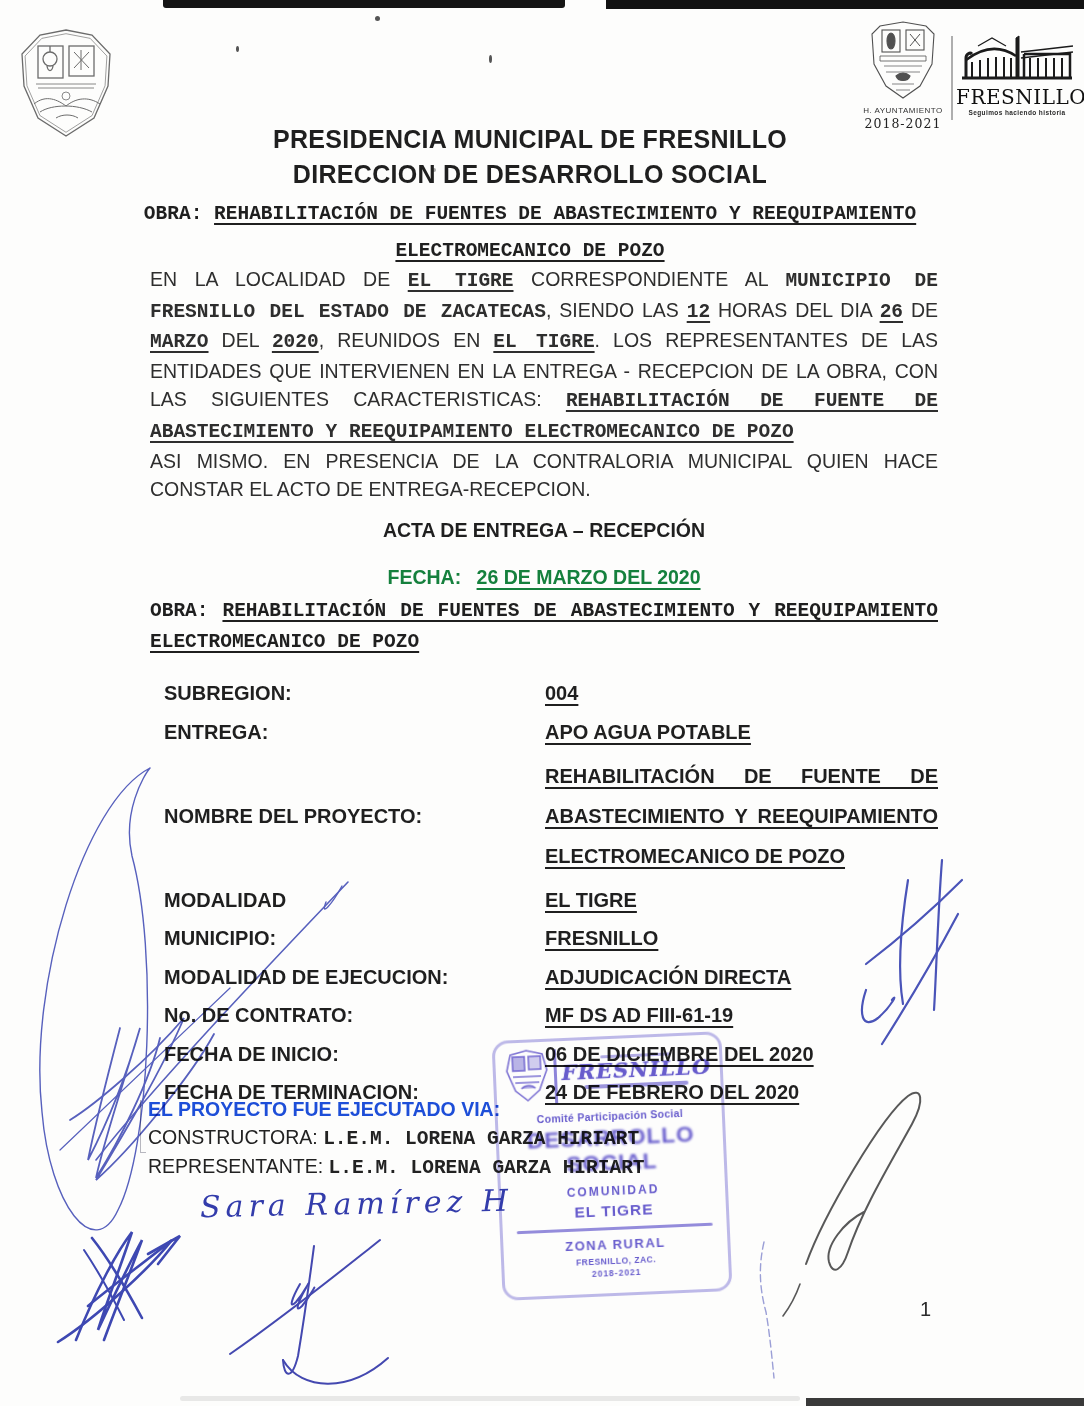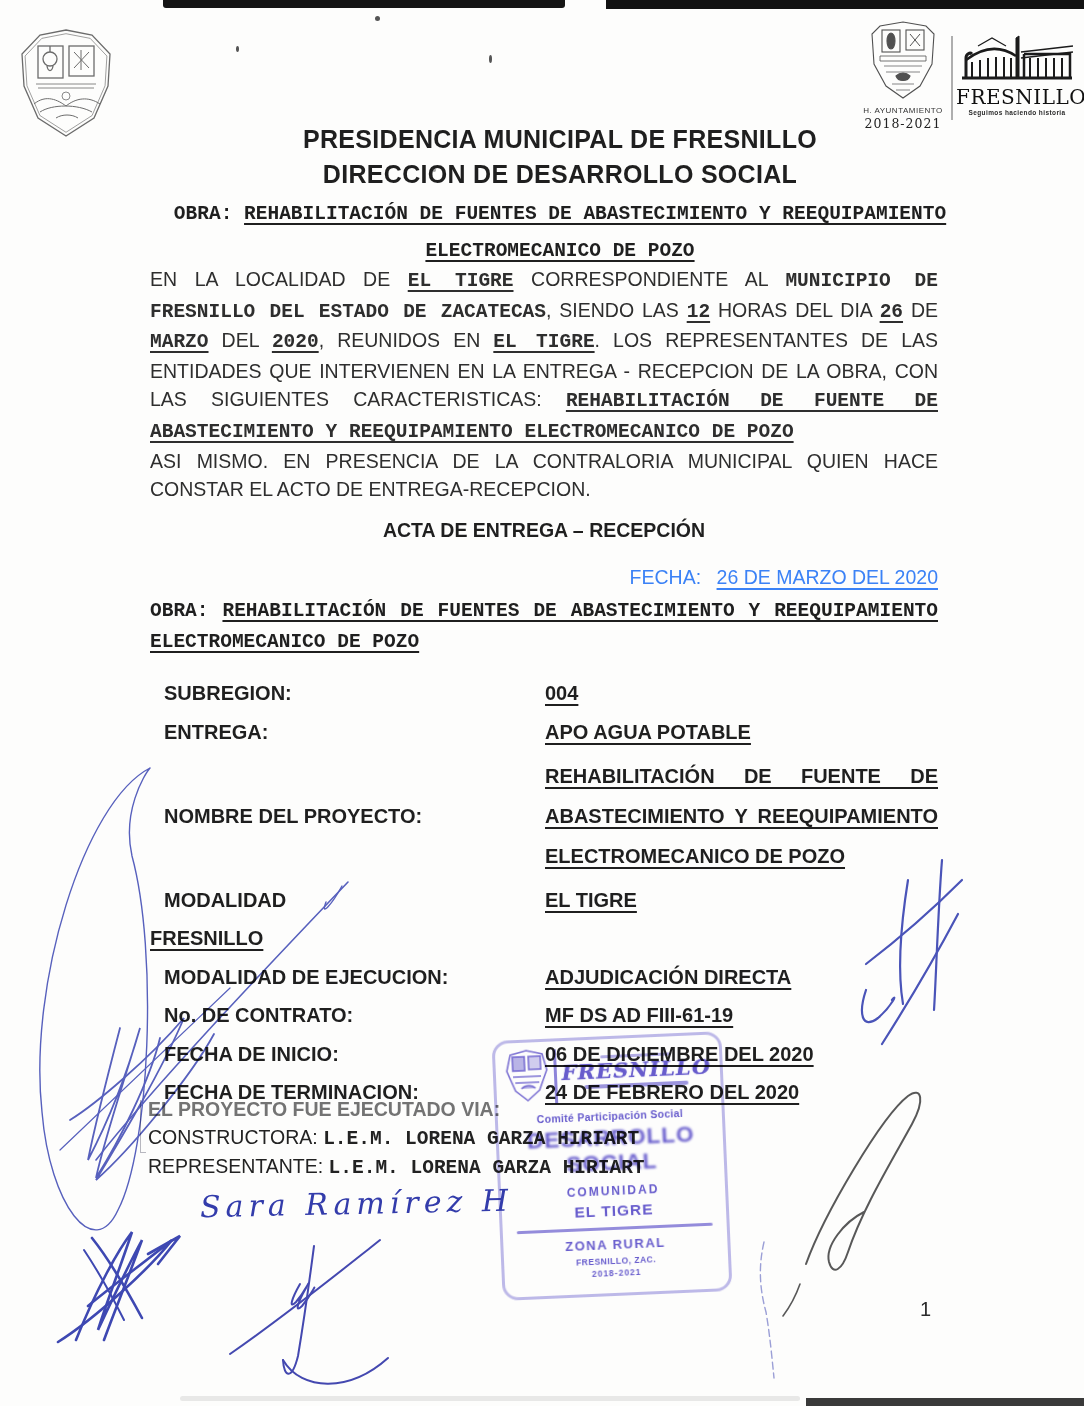--- a/index.html
+++ b/index.html
@@ -28,44 +28,44 @@
   .crest-left{position:absolute;left:16px;top:26px;}
   .ayto-seal{position:absolute;left:856px;top:20px;width:94px;text-align:center;}
   .ayto-caption{font-size:8px;letter-spacing:.5px;color:#333;line-height:10px;margin-top:2px;}
   .ayto-years{font-size:12.5px;color:#222;letter-spacing:1px;font-family:"DejaVu Serif",serif;}
   .logo-divider{position:absolute;left:951px;top:36px;width:2px;height:84px;background:#9a9a9a;opacity:.8;}
   .fres-logo{position:absolute;left:956px;top:32px;width:122px;text-align:center;}
   .fres-word{font-family:"DejaVu Serif",serif;font-size:20px;letter-spacing:.5px;color:#101010;line-height:22px;}
   .fres-tag{font-size:6.5px;font-weight:700;color:#2a2a2a;letter-spacing:.4px;margin-top:1px;}
 
   
-  .title-block{position:absolute;left:152px;top:122px;width:816px;text-align:center;color:#1f1f1f;}
+  .title-block{position:absolute;left:122px;top:122px;width:816px;text-align:center;color:#1f1f1f;}
   .t-main{font-size:25px;font-weight:700;line-height:35px;letter-spacing:.3px;}
   .t-obra{font-size:19.5px;font-weight:700;line-height:30px;margin-top:5px;}
   .u{text-decoration:underline;text-decoration-thickness:2px;text-underline-offset:4px;}
   .b{font-weight:700;font-family:Liberation Mono, monospace;}
 
   
   .flow{position:absolute;left:150px;top:265px;width:788px;font-size:19.5px;line-height:28.6px;color:var(--text-dark);}
   .p-just{text-align:justify;margin:0;}
   .acta-title{text-align:center;font-weight:700;margin-top:12px;color:#1f1f1f;}
-  .fecha-line{text-align:right;font-weight:400;margin-top:19px;color:#3b82f6;}
+  .fecha-line{text-align:center;font-weight:700;margin-top:19px;color:#15803d;}
   .fecha-line .val{margin-left:10px;}
   .obra2{margin-top:3px;color:#1f1f1f;}
 
   .fields{margin-top:23px;font-size:20px;}
   .frow{display:flex;margin-bottom:9.5px;line-height:29px;}
   .flabel{width:395px;flex:none;font-weight:700;color:#1f1f1f;padding-left:14px;box-sizing:border-box;}
   .fvalue{flex:1;font-weight:700;text-align:justify;color:#1f1f1f;}
   .frow.tall{align-items:center;}
   .fvalue.multi{line-height:40px;}
 
   
   .exec{position:absolute;left:148px;top:1096px;font-size:19.5px;line-height:27.5px;color:#222;}
-  .exec .head{font-weight:700;color:#737373;}
+  .exec .head{font-weight:700;color:#1d4ed8;}
   .bracket-mark{position:absolute;left:140px;top:1100px;height:52px;width:5px;border-left:1.5px solid #9a9aa6;border-bottom:1.5px solid #9a9aa6;opacity:.7;}
 
   
   .stamp{
     position:absolute;left:497px;top:1036px;width:230px;height:260px;
     transform:rotate(-2.5deg);mix-blend-mode:multiply;
     border:3px solid rgba(96,84,205,.42);border-radius:16px;
     color:var(--stamp);text-align:center;filter:blur(.3px);opacity:.95;
     font-weight:700;box-sizing:border-box;
   }
@@ -188,20 +188,21 @@
       </div>
       <div class="frow tall">
         <div class="flabel">NOMBRE DEL PROYECTO:</div>
         <div class="fvalue multi"><span class="u">REHABILITACIÓN DE FUENTE DE ABASTECIMIENTO Y REEQUIPAMIENTO ELECTROMECANICO DE POZO</span></div>
       </div>
       <div class="frow">
         <div class="flabel">MODALIDAD</div>
         <div class="fvalue"><span class="u">EL TIGRE</span></div>
       </div>
       <div class="frow">
+        <div class="flabel">MUNICIPIO:</div>
         <div class="fvalue"><span class="u">FRESNILLO</span></div>
       </div>
       <div class="frow">
         <div class="flabel">MODALIDAD DE EJECUCION:</div>
         <div class="fvalue"><span class="u">ADJUDICACIÓN DIRECTA</span></div>
       </div>
       <div class="frow">
         <div class="flabel">No. DE CONTRATO:</div>
         <div class="fvalue"><span class="u">MF DS AD FIII-61-19</span></div>
       </div>

